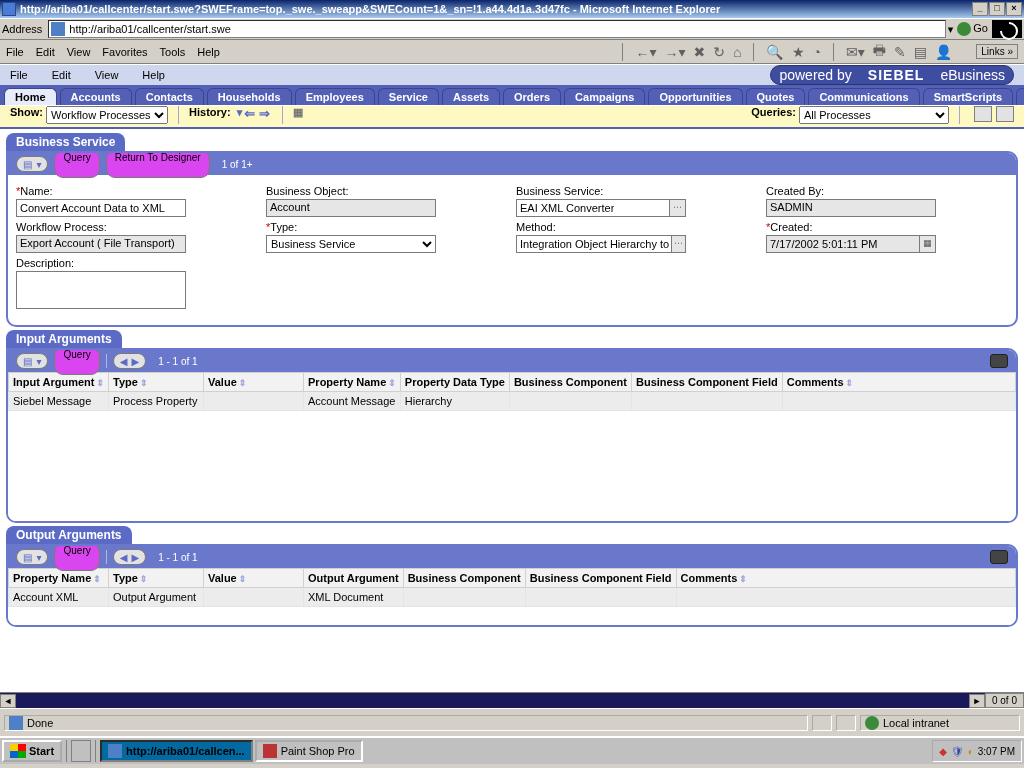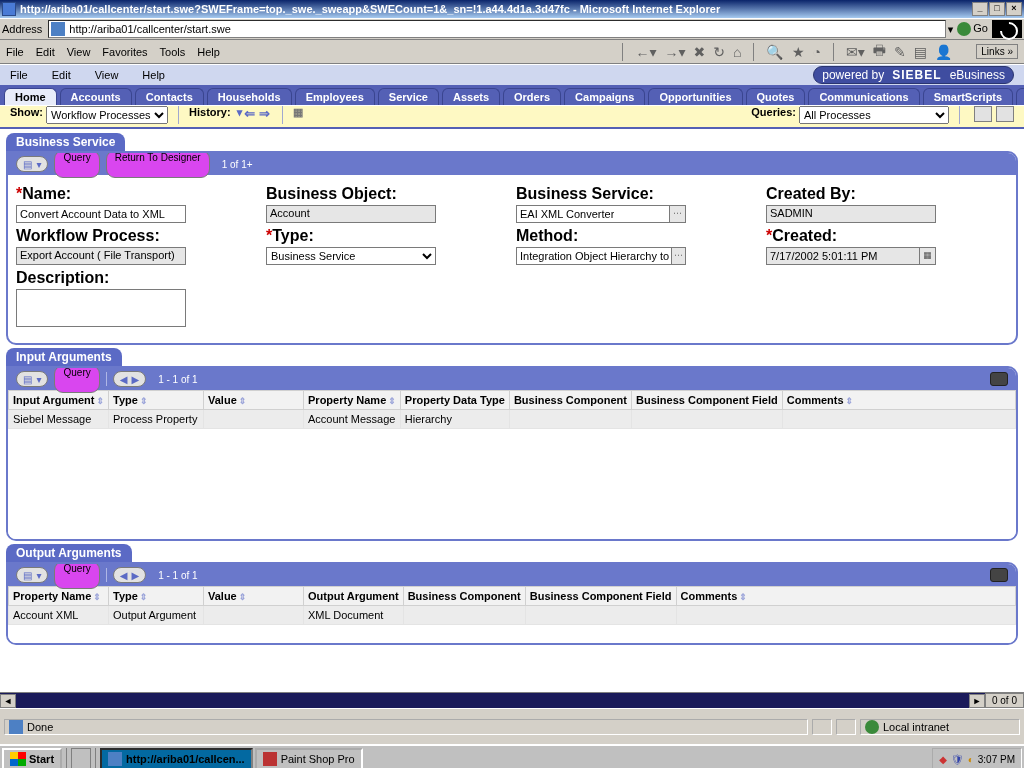--- a/index.html
+++ b/index.html
@@ -28,21 +28,21 @@
   .ie-toolbtns { display: flex; align-items: center; gap: 8px; margin-left: auto; margin-right: 12px; }
   .ie-toolbtns span { font-size: 14px; color: #606060; }
   .links-chip { border: 1px solid #808080; background: #d4d0c8; padding: 1px 4px; font-size: 10px; }
 
   
   .app { background: #cfd7ef; height: 644px; border-top: 1px solid #fff; overflow: hidden; display: flex; flex-direction: column; }
 
   
   .siebel-menu { height: 20px; background: #cfd7ef; display: flex; align-items: center; padding: 0 10px; gap: 24px; font-size: 11px; }
   .siebel-menu .spacer { flex: 1; }
-  .siebel-logo { background: #3f4da0; border: 1px solid #2a3570; border-radius: 10px; padding: 1px 8px; color: #fff; font-size: 12px; display: flex; align-items: center; gap: 8px; }
+  .siebel-logo { background: #3f4da0; border: 1px solid #2a3570; border-radius: 10px; padding: 1px 8px; color: #fff; font-size: 14px; display: flex; align-items: center; gap: 16px; }
   .siebel-logo .main { font-weight: bold; letter-spacing: 1px; }
 
   
   .screentabs { height: 20px; background: #5460b5; display: flex; align-items: flex-end; padding: 0 4px; gap: 3px; }
   .screentabs .tab { background: #5460b5; color: #fff; border: 1px solid #3a4590; border-bottom: none; border-radius: 6px 6px 0 0; padding: 2px 10px; font-weight: bold; font-size: 11px; cursor: pointer; }
   .screentabs .tab.active { background: #e8ecfa; color: #000; }
 
   
   .showbar { height: 24px; background: #fef9c3; border-top: 1px solid #fff; border-bottom: 2px solid #5460b5; display: flex; align-items: flex-start; padding: 0 10px; font-weight: bold; }
   .showbar select, .showbar .sel { font-weight: normal; font-size: 11px; height: 18px; }
@@ -65,21 +65,21 @@
   .pillbtn { background: #d946ef; border: 1px solid #7a7a7a; border-radius: 9px; color: #000; padding: 0 8px; height: 28px; line-height: 14px; font-size: 10px; cursor: pointer; }
   .navpill { display: inline-flex; align-items: center; background: #e2e2e2; border: 1px solid #7a7a7a; border-radius: 9px; height: 16px; padding: 0 4px; }
   .navpill span { font-size: 10px; padding: 0 2px; color: #5b6ac5; }
   .recctr { color: #fff; margin-left: 6px; }
   .rowend { margin-left: auto; }
   .expand-ico { width: 18px; height: 14px; background: #444; border: 1px solid #222; border-radius: 3px; }
 
   
   .formgrid { display: grid; grid-template-columns: 240px 240px 240px 240px; gap: 4px 10px; padding: 10px 8px 14px 8px; }
   .fcell { }
-  .flabel { font-weight: bold; font-size: 16px; margin-bottom: 2px; }
+  .flabel { font-weight: normal; font-size: 11px; margin-bottom: 2px; }
   .req::before { content: "*"; color: #c00; }
   .finput { width: 170px; height: 18px; border: 1px solid #7a7a7a; background: #fff; padding: 1px 3px; font-size: 11px; }
   .finput.ro { background: #e6e6e6; }
   .finput.withbtn { display: flex; align-items: center; justify-content: space-between; padding-right: 0; }
   .finput.withbtn .val { overflow: hidden; white-space: nowrap; }
   .fieldbtn { width: 16px; height: 16px; border-left: 1px solid #7a7a7a; background: #e6e6e6; font-size: 9px; text-align: center; line-height: 14px; color: #555; }
   select.finput { padding: 0; }
   textarea.finput { height: 38px; resize: none; }
 
   
@@ -90,21 +90,21 @@
   .listspace { height: 110px; background: #fff; }
   .listspace.sm { height: 18px; }
 
   
   .hscroll { height: 16px; background: #1a1a5a; display: flex; align-items: center; color: #fff; font-size: 10px; border-top: 1px solid #808080; }
   .hscroll .lbtn, .hscroll .rbtn { width: 16px; height: 14px; background: #d4d0c8; border: 1px solid #808080; color: #000; text-align: center; line-height: 12px; font-size: 9px; }
   .hscroll .track { flex: 1; }
   .hscroll .txt { background: #d4d0c8; color: #000; padding: 1px 6px; border: 1px solid #808080; font-size: 10px; }
 
   
-  .ie-status { height: 36px; background: #d4d0c8; border-top: 1px solid #fff; display: flex; align-items: center; font-size: 11px; padding: 0 4px; gap: 4px; }
+  .ie-status { height: 28px; background: #d4d0c8; border-top: 1px solid #fff; display: flex; align-items: center; font-size: 11px; padding: 0 4px; gap: 4px; }
   .ie-status .pane { border: 1px inset #fff; height: 16px; padding: 0 4px; display: flex; align-items: center; }
   .ie-status .pane.flex { flex: 1; }
   .ie-status .ico { width: 14px; height: 14px; background: #4d80c4; margin-right: 4px; }
   .ie-status .ico.g { background: #3a8a3a; border-radius: 50%; }
 
   
   .taskbar { height: 28px; background: #c0c0c0; border-top: 2px solid #fff; display: flex; align-items: center; padding: 2px; gap: 2px; }
   .startbtn { height: 22px; border: 2px outset #fff; background: #c0c0c0; padding: 0 6px; display: flex; align-items: center; font-weight: bold; font-size: 11px; gap: 3px; }
   .startbtn .flag { width: 16px; height: 14px; background: conic-gradient(#f00 0 25%, #0a0 0 50%, #06c 0 75%, #fc0 0); }
   .ql { height: 22px; width: 20px; border: 1px solid #808080; background: #c0c0c0; }

